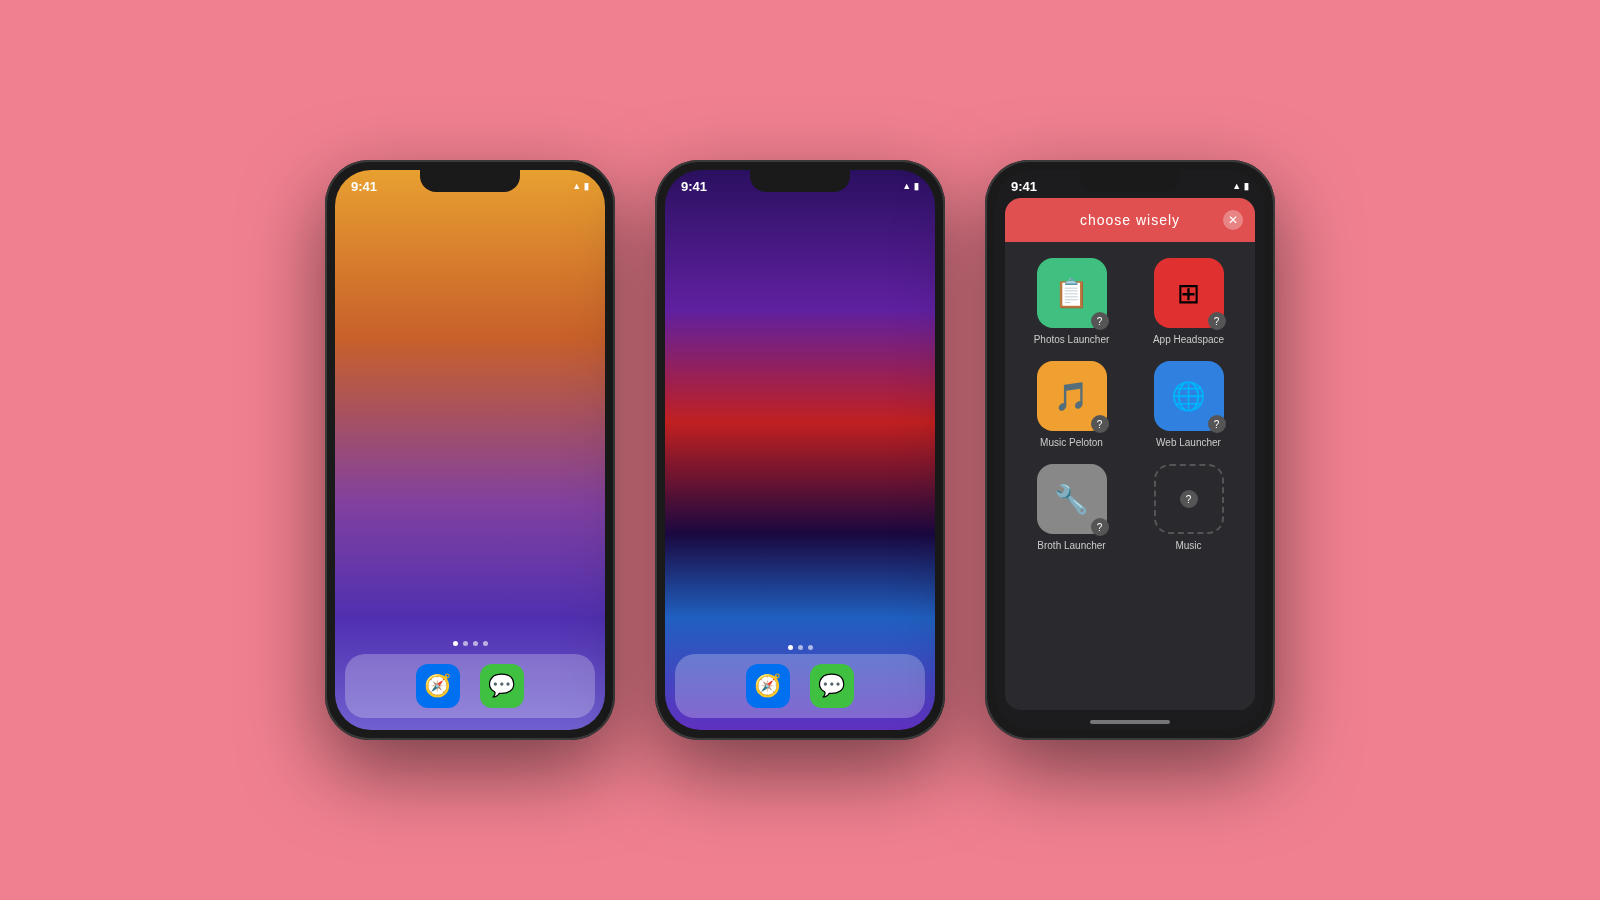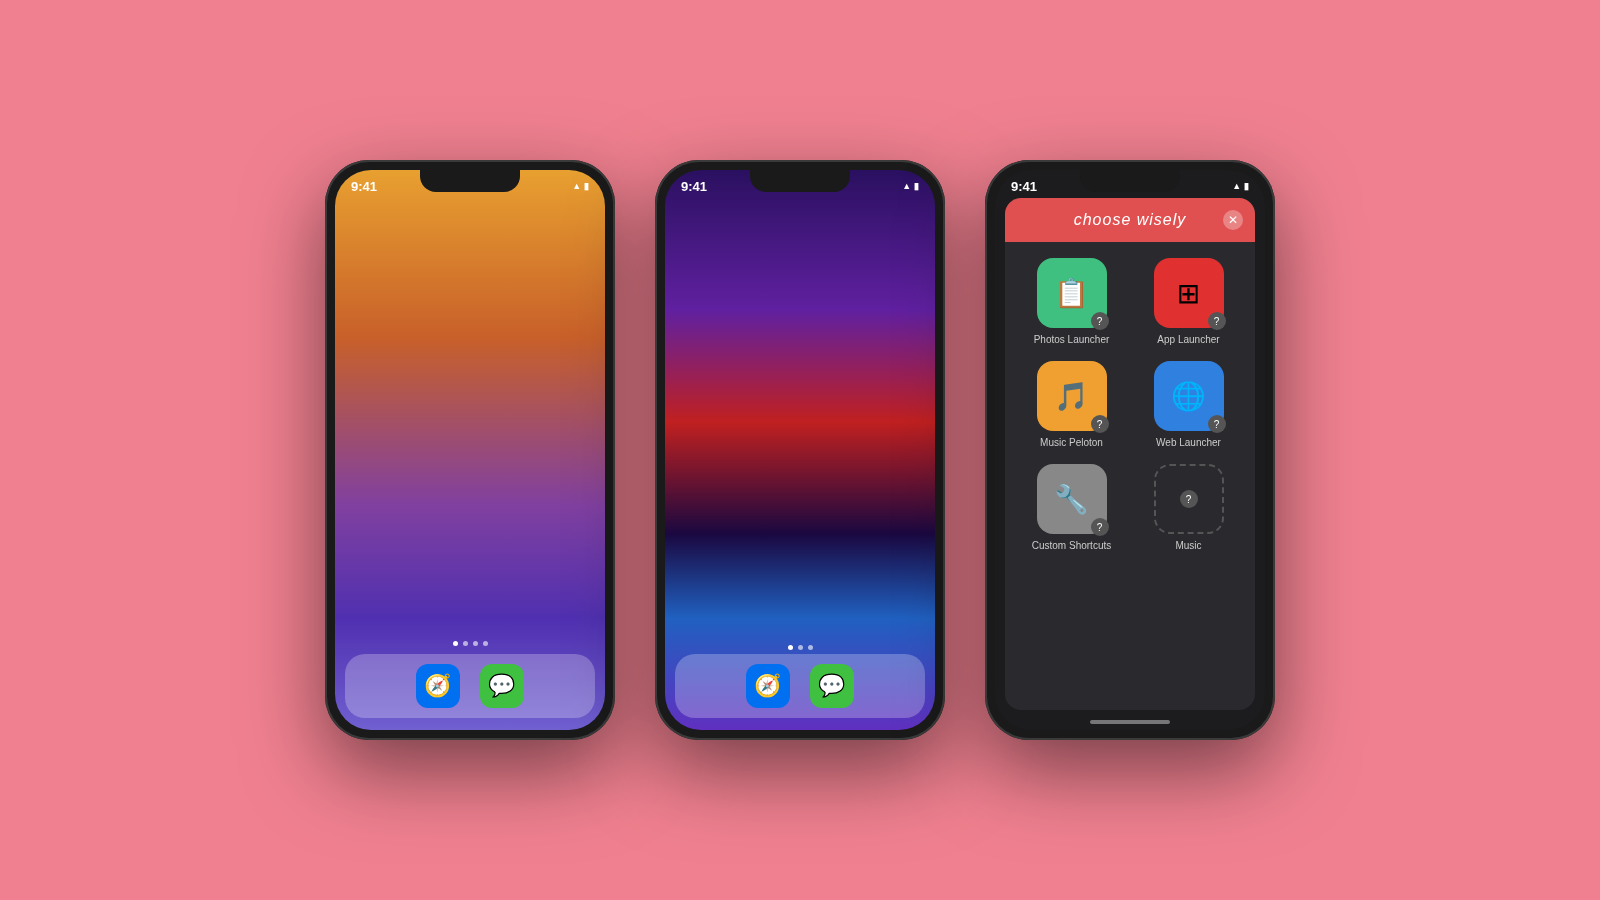--- a/index.html
+++ b/index.html
@@ -159,21 +159,21 @@
       background: #1c1c1e;
     }
     .sheet-header {
       background: #e05050;
       height: 44px;
       display: flex; align-items: center; justify-content: center;
       position: relative;
       margin-top: 0px;
     }
     .sheet-title {
-      color: white; font-size: 16px; font-style: italic; letter-spacing: 1px;
+      color: white; font-size: 14px; letter-spacing: 1px;
     }
     .sheet-close {
       position: absolute; right: 12px;
       width: 20px; height: 20px; border-radius: 50%;
       background: rgba(255,255,255,0.3);
       display: flex; align-items: center; justify-content: center;
       color: white; font-size: 12px;
     }
     .launcher-grid {
       display: grid; grid-template-columns: repeat(2, 1fr); gap: 16px;
@@ -481,21 +481,21 @@
             <div class="question-badge">?</div>
           </div>
           <span class="launcher-icon-label">Photos Launcher</span>
         </div>
 
         <div class="launcher-item">
           <div class="launcher-icon" style="background:#e03030;">
             <span style="font-size:28px;">⊞</span>
             <div class="question-badge">?</div>
           </div>
-          <span class="launcher-icon-label">App Launcher</span>
+          <span class="launcher-icon-label">App Headspace</span>
         </div>
 
         <div class="launcher-item">
           <div class="launcher-icon" style="background:#f0a030;">
             <span style="font-size:28px;">🎵</span>
             <div class="question-badge">?</div>
           </div>
           <span class="launcher-icon-label">Music Peloton</span>
         </div>
 
@@ -505,21 +505,21 @@
             <div class="question-badge">?</div>
           </div>
           <span class="launcher-icon-label">Web Launcher</span>
         </div>
 
         <div class="launcher-item">
           <div class="launcher-icon" style="background:#888;">
             <span style="font-size:28px;">🔧</span>
             <div class="question-badge">?</div>
           </div>
-          <span class="launcher-icon-label">Custom Shortcuts</span>
+          <span class="launcher-icon-label">Broth Launcher</span>
         </div>
 
         <div class="launcher-item">
           <div class="spacer-icon">
             <div class="question-badge" style="position:static;background:#555;">?</div>
           </div>
           <span class="launcher-icon-label">Music</span>
         </div>
       </div>
     </div>

